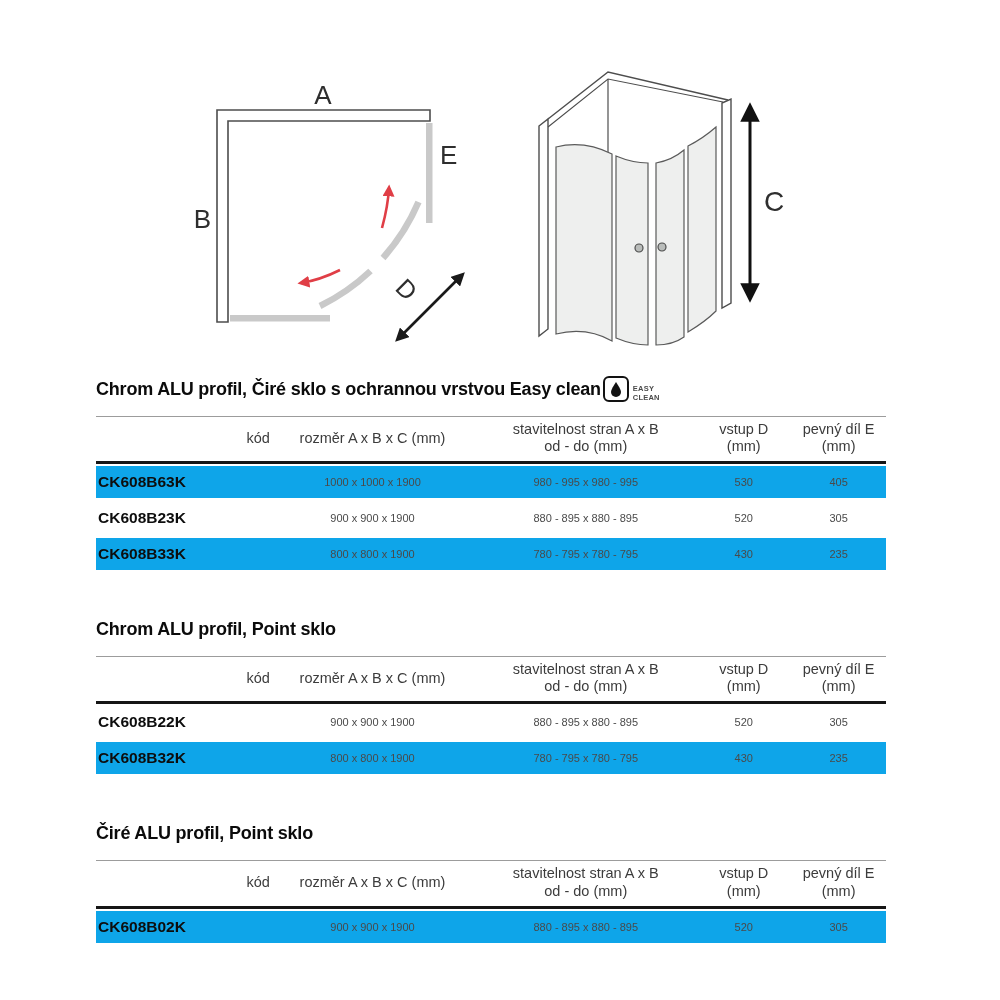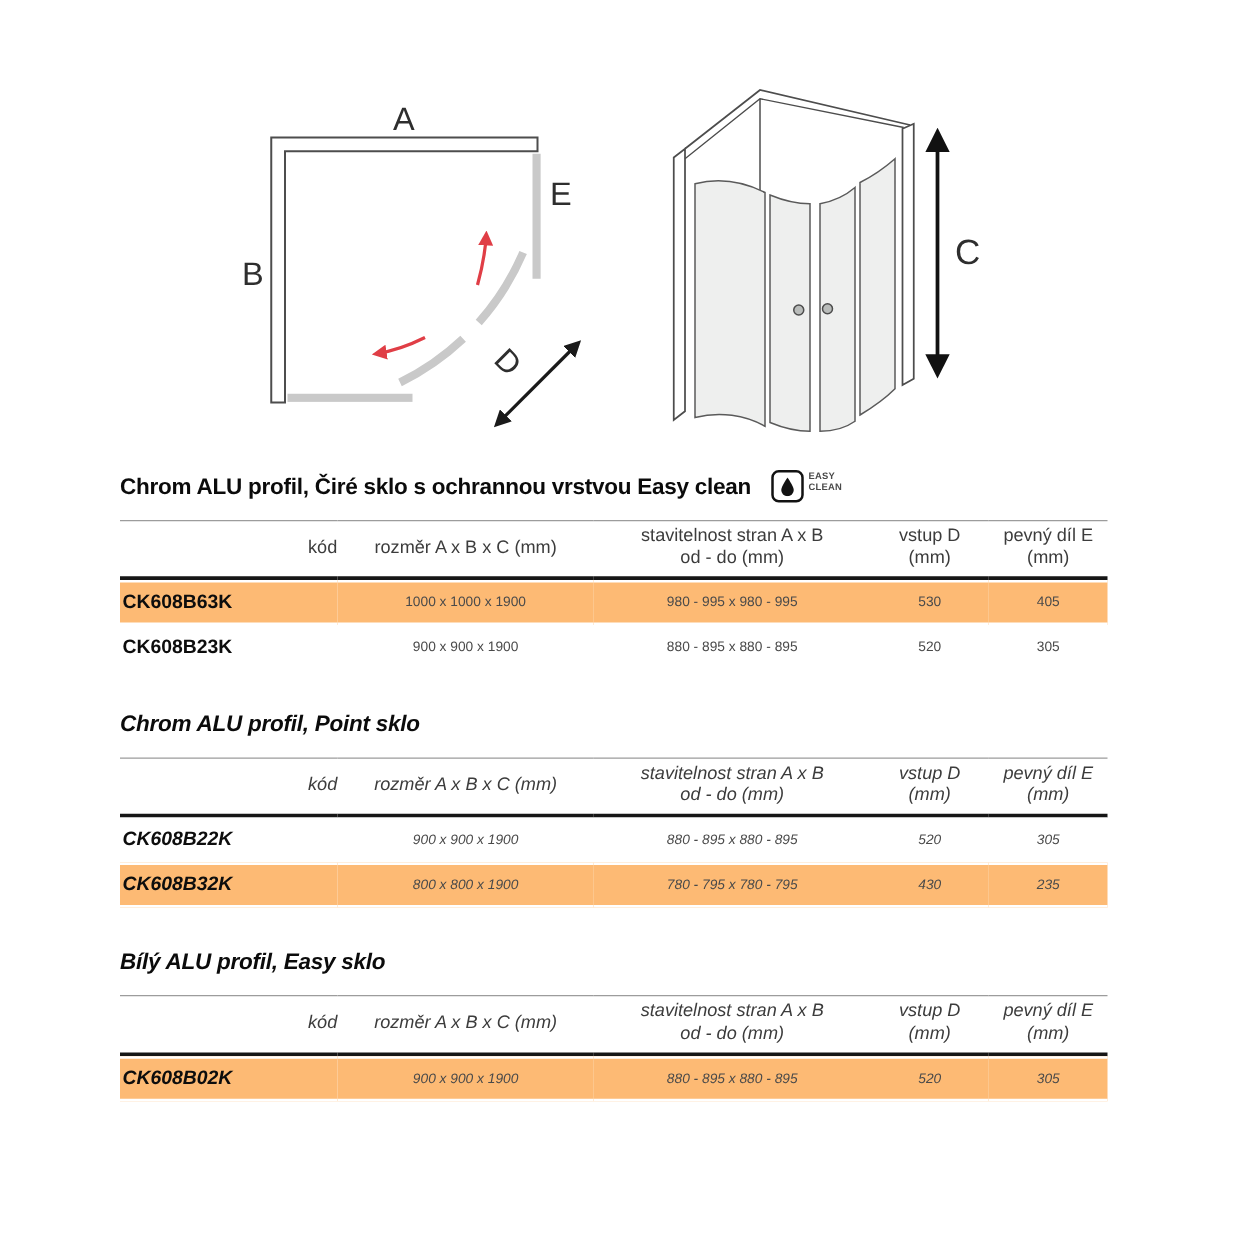--- a/index.html
+++ b/index.html
@@ -4,28 +4,28 @@
 <style>
   html,body { margin:0; padding:0; background:#fff; }
   .page {
     position:relative; width:1000px; height:1000px; background:#ffffff;
     font-family:"Liberation Sans", sans-serif; overflow:hidden;
   }
   .diagram-plan { position:absolute; left:150px; top:55px; }
   .diagram-3d   { position:absolute; left:515px; top:45px; }
 
   .content { position:absolute; left:96px; top:378px; width:790px; }
-  section.spec + section.spec { margin-top:32px;font-style:italic; }
+  section.spec + section.spec { margin-top:46px; }
 
   h2.sec-title {
     display:flex; align-items:center; height:22px;
     font-size:18px; font-weight:bold; color:#0b0b0b;
     margin:0 0 16px 0; letter-spacing:-0.2px; white-space:nowrap;
   }
-  .ec-badge { display:inline-flex; align-items:flex-start; gap:4px; margin-left:16px; }
+  .ec-badge { display:inline-flex; align-items:flex-end; gap:4px; margin-left:2px; }
   .ec-box {
     width:22px; height:22px; border:2px solid #121212; border-radius:6px;
     background:#fff; display:flex; align-items:center; justify-content:center; flex:0 0 auto;
   }
   .ec-text { font-size:7.5px; line-height:1.2; color:#4a4a4a; font-weight:bold; letter-spacing:0.2px; }
 
   table.spec-table { width:100%; border-collapse:separate; border-spacing:0; table-layout:fixed; }
   thead th {
     border-top:1px solid #9c9c9c; border-bottom:3px solid #161616;
     font-weight:normal; font-size:14.5px; color:#3c3c3c;
@@ -35,21 +35,21 @@
   col.c-kod   { width:22%; }
   col.c-roz   { width:26%; }
   col.c-stav  { width:28%; }
   col.c-vstup { width:12%; }
   col.c-pevny { width:12%; }
   tbody td {
     font-size:11px; color:#4a4a4a; text-align:center; height:32px;
     border-top:2px solid #fff; border-bottom:2px solid #fff;
     vertical-align:middle; padding:0;
   }
-  tbody tr.shade td { background:#fdba74; }
+  tbody tr.shade td { background:#0ea5e9; }
   tbody td.code { text-align:left; font-weight:bold; color:#0d0d0d; font-size:15.5px; padding-left:2px; }
 </style>
 </head>
 <body>
 
 <div class="page">
 
   <svg class="diagram-plan" width="360" height="310" viewBox="150 55 360 310" xmlns="http://www.w3.org/2000/svg">
     <defs>
       <marker id="ahD" viewBox="0 0 10 10" refX="7" refY="5" markerWidth="5.2" markerHeight="5.2" orient="auto-start-reverse">
@@ -166,20 +166,27 @@
               <td>530</td>
               <td>405</td>
             </tr>
             <tr>
               <td class="code">CK608B23K</td>
               <td>900 x 900 x 1900</td>
               <td>880 - 895 x 880 - 895</td>
               <td>520</td>
               <td>305</td>
             </tr>
+            <tr class="shade">
+              <td class="code">CK608B33K</td>
+              <td>800 x 800 x 1900</td>
+              <td>780 - 795 x 780 - 795</td>
+              <td>430</td>
+              <td>235</td>
+            </tr>
           </tbody>
       </table>
     </section>
 
     <section class="spec">
       <h2 class="sec-title">
         <span>Chrom ALU profil, Point sklo</span>
       </h2>
       <table class="spec-table">
         <colgroup>
@@ -225,21 +232,21 @@
               <td>780 - 795 x 780 - 795</td>
               <td>430</td>
               <td>235</td>
             </tr>
           </tbody>
       </table>
     </section>
 
     <section class="spec">
       <h2 class="sec-title">
-        <span>Bílý ALU profil, Easy sklo</span>
+        <span>Čiré ALU profil, Point sklo</span>
       </h2>
       <table class="spec-table">
         <colgroup>
             <col class="c-kod">
             <col class="c-roz">
             <col class="c-stav">
             <col class="c-vstup">
             <col class="c-pevny">
           </colgroup>
         <thead>

